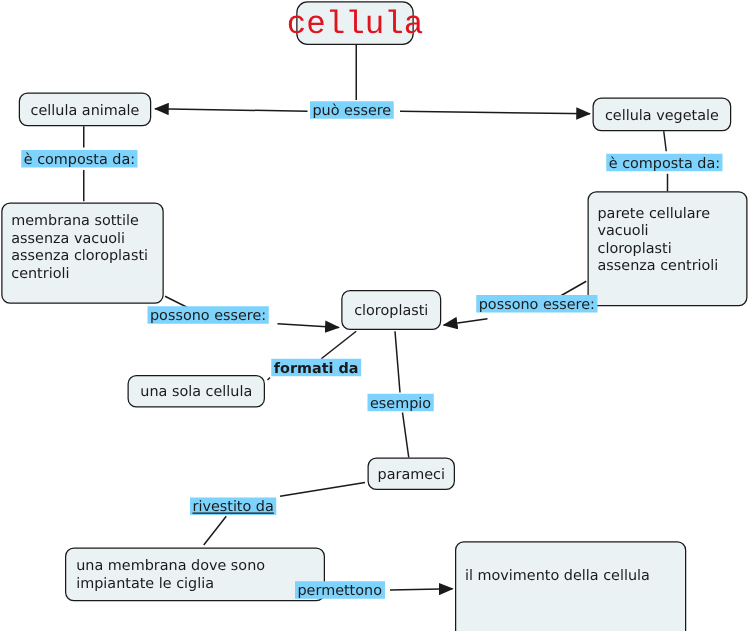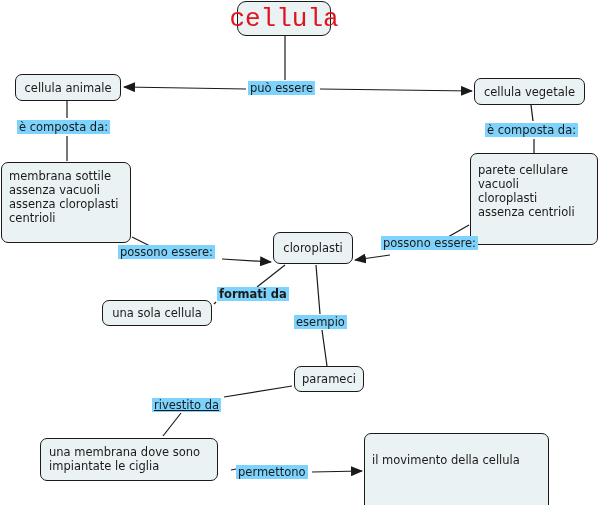--- a/index.html
+++ b/index.html
@@ -83,21 +83,21 @@
 vacuoli
 cloroplasti
 assenza centrioli</div>
 
 <div class="node center" style="left:273px; top:232px; width:80px; height:32px;">cloroplasti</div>
 
 <div class="node center" style="left:102px; top:300px; width:110px; height:26px;">una sola cellula</div>
 
 <div class="node center" style="left:294px; top:366px; width:70px; height:26px;">parameci</div>
 
-<div class="node" style="left:40px; top:438px; width:178px; height:43px; padding:6px 8px;">una membrana dove sono
+<div class="node" style="left:52px; top:438px; width:208px; height:43px; padding:6px 8px;">una membrana dove sono
 impiantate le ciglia</div>
 
 <div class="node" style="left:364px; top:433px; width:185px; height:86px; padding:19px 7px;">il movimento della cellula</div>
 
 <div class="label" style="left:248px; top:81px;">può essere</div>
 <div class="label" style="left:17px; top:120px;">è composta da:</div>
 <div class="label" style="left:485px; top:123px;">è composta da:</div>
 <div class="label" style="left:118px; top:245px;">possono essere:</div>
 <div class="label" style="left:381px; top:236px;">possono essere:</div>
 <div class="label" style="left:217px; top:287px;font-weight:bold;">formati da</div>

